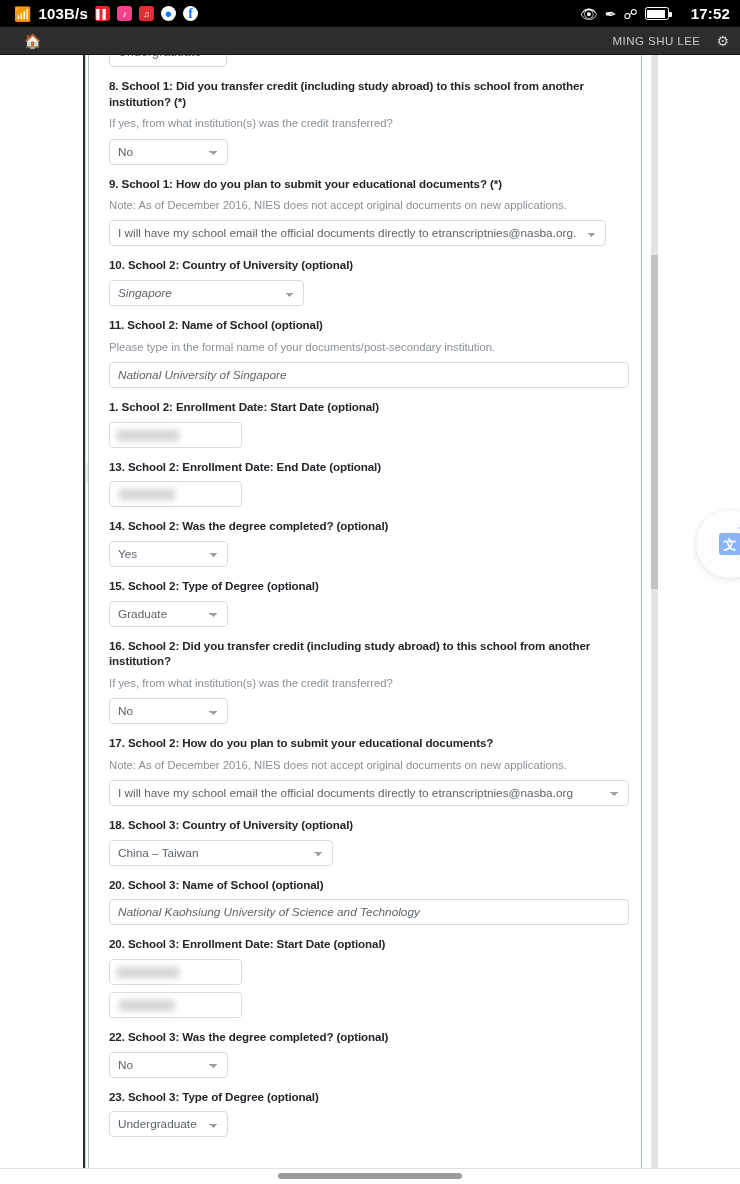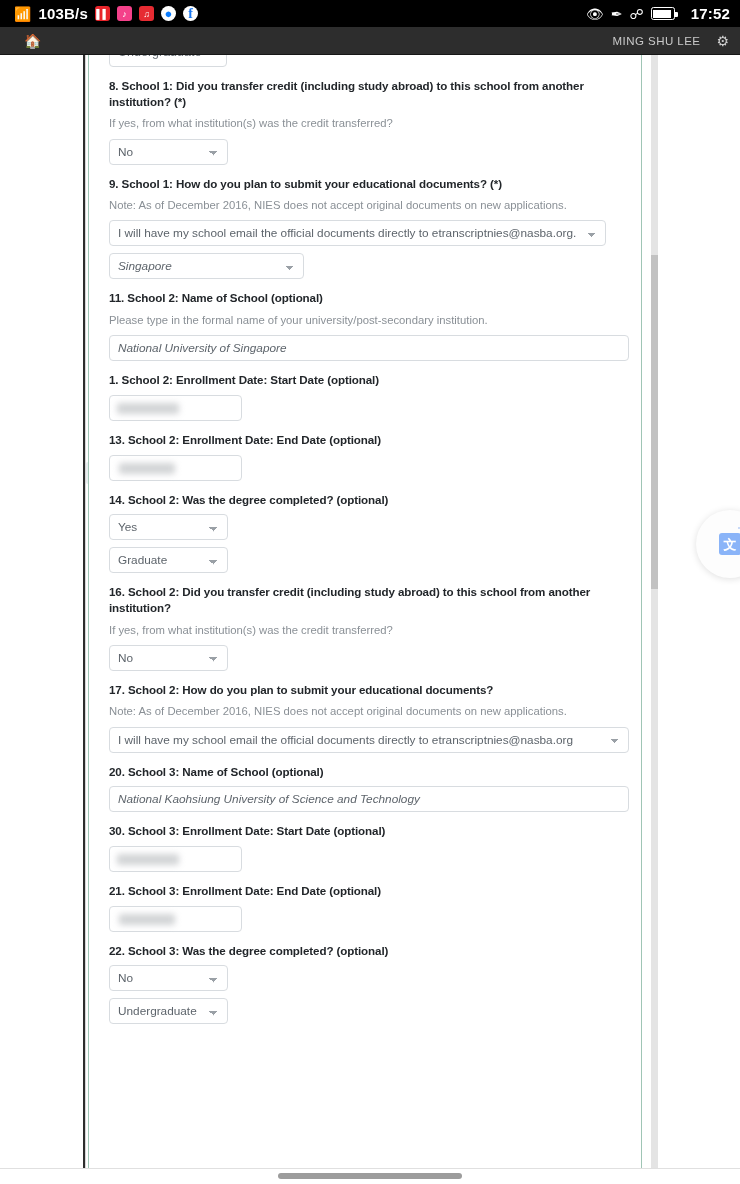--- a/index.html
+++ b/index.html
@@ -15,21 +15,21 @@
     position: absolute; top: 0; left: 0;
     width: 740px; height: 27px;
     background: #000;
     display: flex; align-items: center;
     padding: 0 10px 0 14px;
     color: #fff;
   }
   .sb-left { display: flex; align-items: center; gap: 7px; flex: 1; }
   .sb-right { display: flex; align-items: center; gap: 7px; }
   .sb-speed { font-size: 15px; font-weight: 600; letter-spacing: .2px; }
-  .sb-time { font-size: 15px; font-weight: 600; letter-spacing: .2px; margin-left: 9px; }
+  .sb-time { font-size: 15px; font-weight: 600; letter-spacing: .2px; margin-left: 15px; }
   .appicon {
     width: 15px; height: 15px; border-radius: 3px;
     display: flex; align-items: center; justify-content: center;
     font-size: 9px; color: #fff; overflow: hidden;
   }
   .ic-red { background: #e8242a; }
   .ic-pink { background: #f4418a; }
   .ic-red2 { background: #e62b32; }
   .ic-msg { background: #fff; color: #0a7cff; border-radius: 50%; font-size: 13px; line-height: 1; }
   .ic-fb { background: #fff; color: #1877f2; border-radius: 50%; font-size: 14px; font-weight: 700; line-height: 1; font-family: "Liberation Serif", serif; }
@@ -224,61 +224,65 @@
 
   <div class="page-frame">
     <div class="form" id="form-root">
       <div class="partial-field">Undergraduate</div>
     <div class="q-label">8. School 1: Did you transfer credit (including study abroad) to this school from another institution?  (*)</div>
         <div class="q-help">If yes, from what institution(s) was the credit transferred?</div>
         <div class="ctl-row"><select class="ctl w-small"><option>No</option></select></div>
         <div class="q-label">9. School 1: How do you plan to submit your educational documents?  (*)</div>
         <div class="q-help">Note: As of December 2016, NIES does not accept original documents on new applications.</div>
         <div class="ctl-row"><select class="ctl w-wide"><option>I will have my school email the official documents directly to etranscriptnies@nasba.org.</option></select></div>
+        <div class="q-label">10. School 2: Country of University (optional)</div>
         <div class="ctl-row"><select class="ctl w-med"><option>Singapore</option></select></div>
         <div class="q-label">11. School 2: Name of School (optional)</div>
-        <div class="q-help">Please type in the formal name of your university/post-secondary institution.</div>
+        <div class="q-help">Please type in the formal name of your documents/post-secondary institution.</div>
         <div class="ctl-row"><input type="text" class="ctl w-full" value="National University of Singapore" style=""></div>
         <div class="q-label">1. School 2: Enrollment Date: Start Date (optional)</div>
         <div class="ctl-row">
           <div class="date-field">
             <span class="redact"></span>
           </div>
         </div>
         <div class="q-label">13. School 2: Enrollment Date: End Date (optional)</div>
         <div class="ctl-row">
           <div class="date-field v2">
             <span class="redact"></span>
           </div>
         </div>
         <div class="q-label">14. School 2: Was the degree completed? (optional)</div>
         <div class="ctl-row"><select class="ctl w-small"><option>Yes</option></select></div>
+        <div class="q-label">15. School 2: Type of Degree (optional)</div>
         <div class="ctl-row"><select class="ctl w-small"><option>Graduate</option></select></div>
         <div class="q-label">16. School 2: Did you transfer credit (including study abroad) to this school from another institution?</div>
         <div class="q-help">If yes, from what institution(s) was the credit transferred?</div>
         <div class="ctl-row"><select class="ctl w-small"><option>No</option></select></div>
         <div class="q-label">17. School 2: How do you plan to submit your educational documents?</div>
         <div class="q-help">Note: As of December 2016, NIES does not accept original documents on new applications.</div>
         <div class="ctl-row"><select class="ctl w-xwide"><option>I will have my school email the official documents directly to etranscriptnies@nasba.org</option></select></div>
+        <div class="q-label">18. School 3: Country of University (optional)</div>
+        <div class="ctl-row"><select class="ctl w-med2"><option>China – Taiwan</option></select></div>
         <div class="q-label">20. School 3: Name of School (optional)</div>
         <div class="ctl-row"><input type="text" class="ctl w-full" value="National Kaohsiung University of Science and Technology" style=""></div>
-        <div class="q-label">30. School 3: Enrollment Date: Start Date (optional)</div>
+        <div class="q-label">20. School 3: Enrollment Date: Start Date (optional)</div>
         <div class="ctl-row">
           <div class="date-field">
             <span class="redact"></span>
           </div>
         </div>
-        <div class="q-label">21. School 3: Enrollment Date: End Date (optional)</div>
         <div class="ctl-row">
           <div class="date-field v2">
             <span class="redact"></span>
           </div>
         </div>
         <div class="q-label">22. School 3: Was the degree completed? (optional)</div>
         <div class="ctl-row"><select class="ctl w-small"><option>No</option></select></div>
+        <div class="q-label">23. School 3: Type of Degree (optional)</div>
         <div class="ctl-row"><select class="ctl w-small"><option>Undergraduate</option></select></div>
       </div>
   </div>
 
   <div class="right-gutter"></div>
 
   <div class="vscroll">
       <i></i>
     </div>
 

